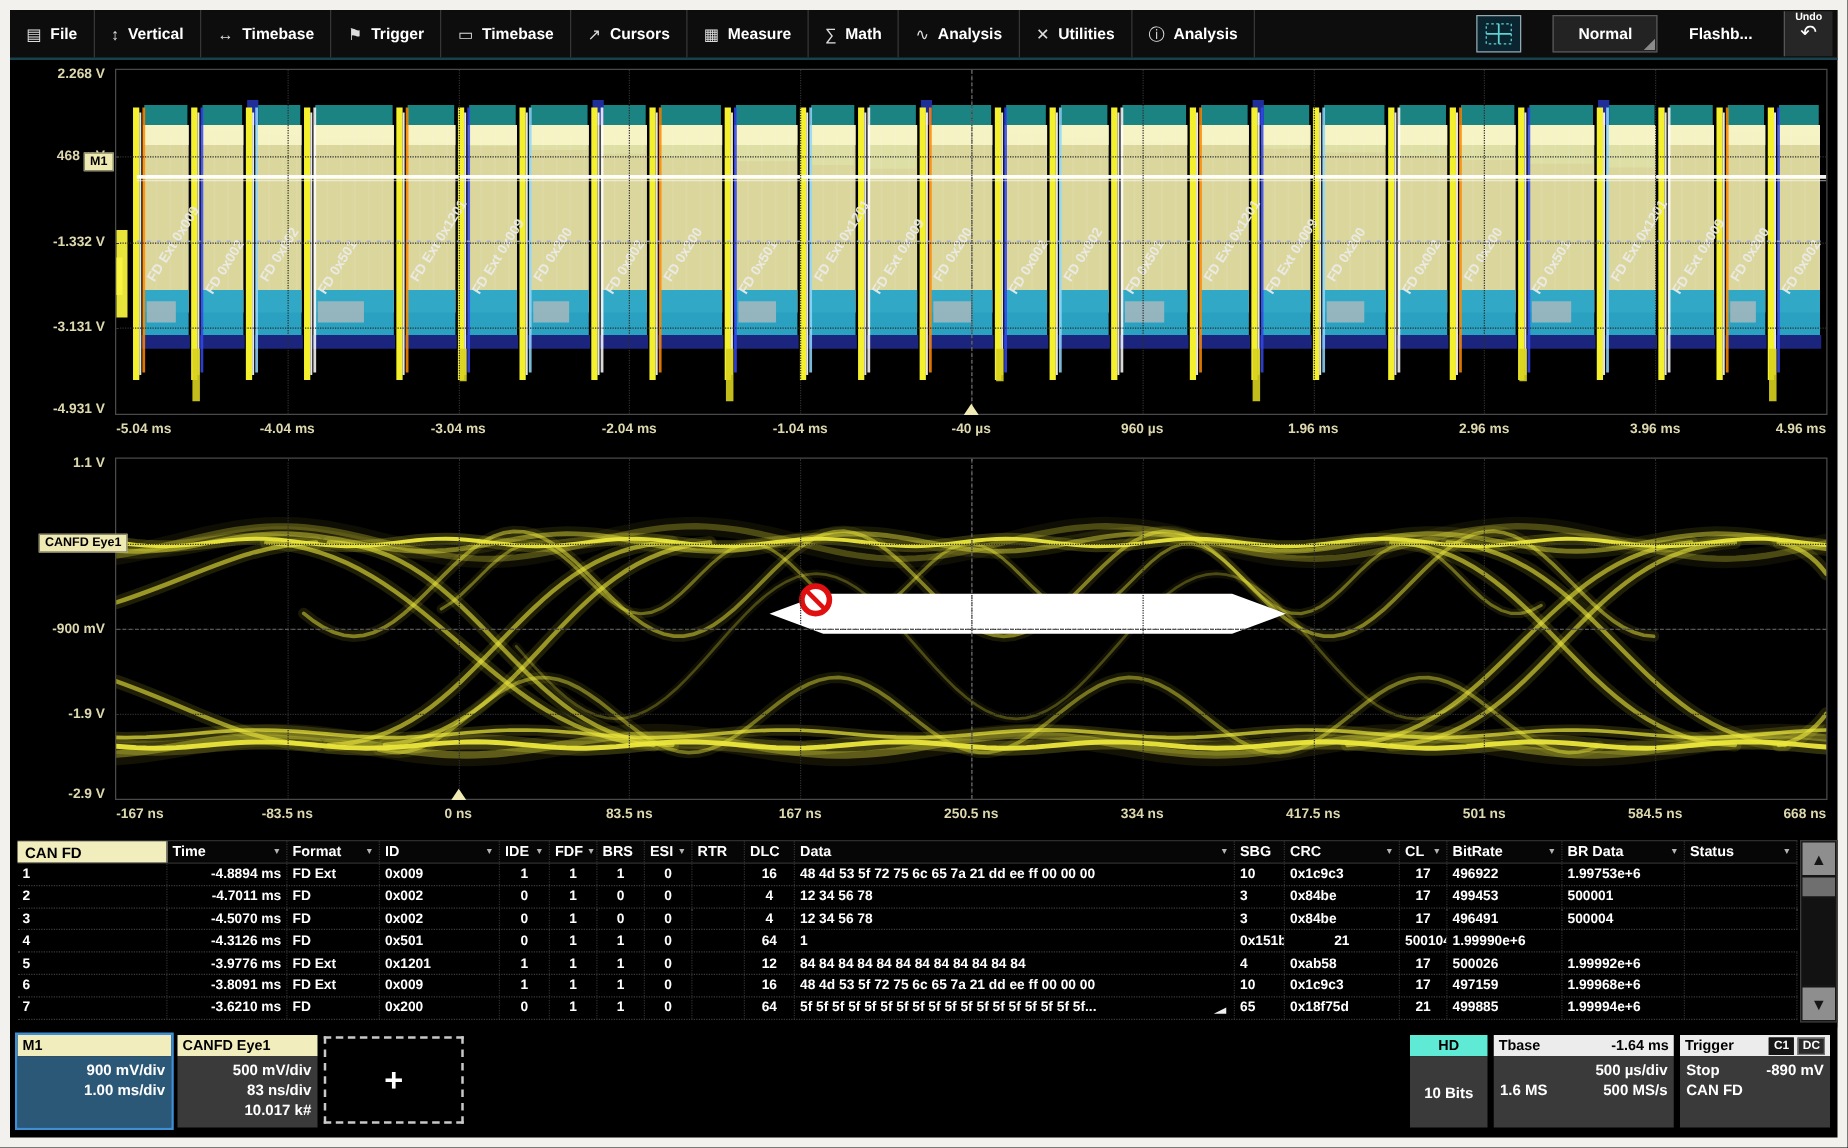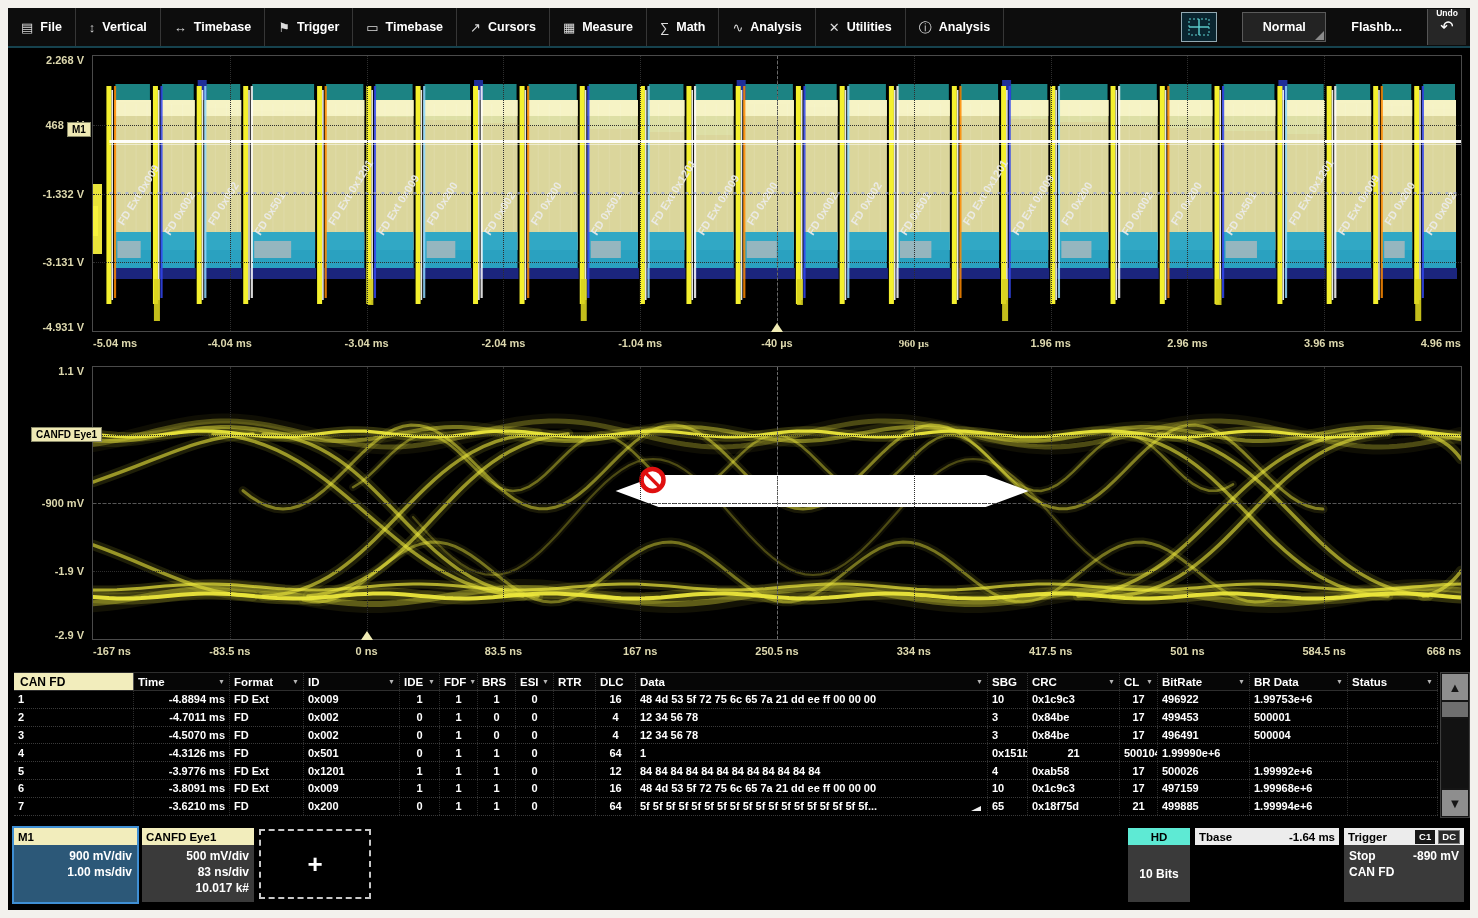--- a/index.html
+++ b/index.html
@@ -511,21 +511,21 @@
         <span class="ytick" style="top: 25%;">468 mV</span>
         <span class="ytick" style="top: 50%;">-1.332 V</span>
         <span class="ytick" style="top: 75%;">-3.131 V</span>
         <span class="ytick" style="top: 100%; transform: translateY(-80%);">-4.931 V</span>
         <span class="xtick" style="left: 0%; transform: translateX(0px);">-5.04 ms</span>
         <span class="xtick" style="left: 10%; transform: translateX(-50%);">-4.04 ms</span>
         <span class="xtick" style="left: 20%; transform: translateX(-50%);">-3.04 ms</span>
         <span class="xtick" style="left: 30%; transform: translateX(-50%);">-2.04 ms</span>
         <span class="xtick" style="left: 40%; transform: translateX(-50%);">-1.04 ms</span>
         <span class="xtick" style="left: 50%; transform: translateX(-50%);">-40 µs</span>
-        <span class="xtick" style="left: 60%; transform: translateX(-50%); font-family: Liberation Serif, serif;">960 µs</span>
+        <span class="xtick" style="left: 60%; transform: translateX(-50%);">960 µs</span>
         <span class="xtick" style="left: 70%; transform: translateX(-50%);">1.96 ms</span>
         <span class="xtick" style="left: 80%; transform: translateX(-50%);">2.96 ms</span>
         <span class="xtick" style="left: 90%; transform: translateX(-50%);">3.96 ms</span>
         <span class="xtick" style="left: 100%; transform: translateX(-100%);">4.96 ms</span>
         <div class="trig-up" style="left: 50%;"></div>
       </div>
   </section>
 
   <section class="plot" style="top:352px;height:308px;">
     <div class="graticule" id="eye-grat" style="top:6px;height:272px;">
@@ -795,20 +795,27 @@
     <div class="rightgroup">
       <div class="desc desc-hd">
         <div class="dtitle">HD</div>
         <div class="dbody">10 Bits</div>
       </div>
       <div class="desc desc-tbase">
         <div class="dtitle">
           <span>Tbase</span>
           <span>-1.64 ms</span>
         </div>
+        <div class="dbody">
+          <div>500 µs/div</div>
+          <div class="dline">
+            <span>1.6 MS</span>
+            <span>500 MS/s</span>
+          </div>
+        </div>
       </div>
       <div class="desc desc-trig">
         <div class="dtitle">
           <span>Trigger</span>
           <span style="margin-left:auto;display:flex;">
             <span class="tbadge tbadge-c1">C1</span>
             <span class="tbadge tbadge-dc">DC</span>
           </span>
         </div>
         <div class="dbody">

